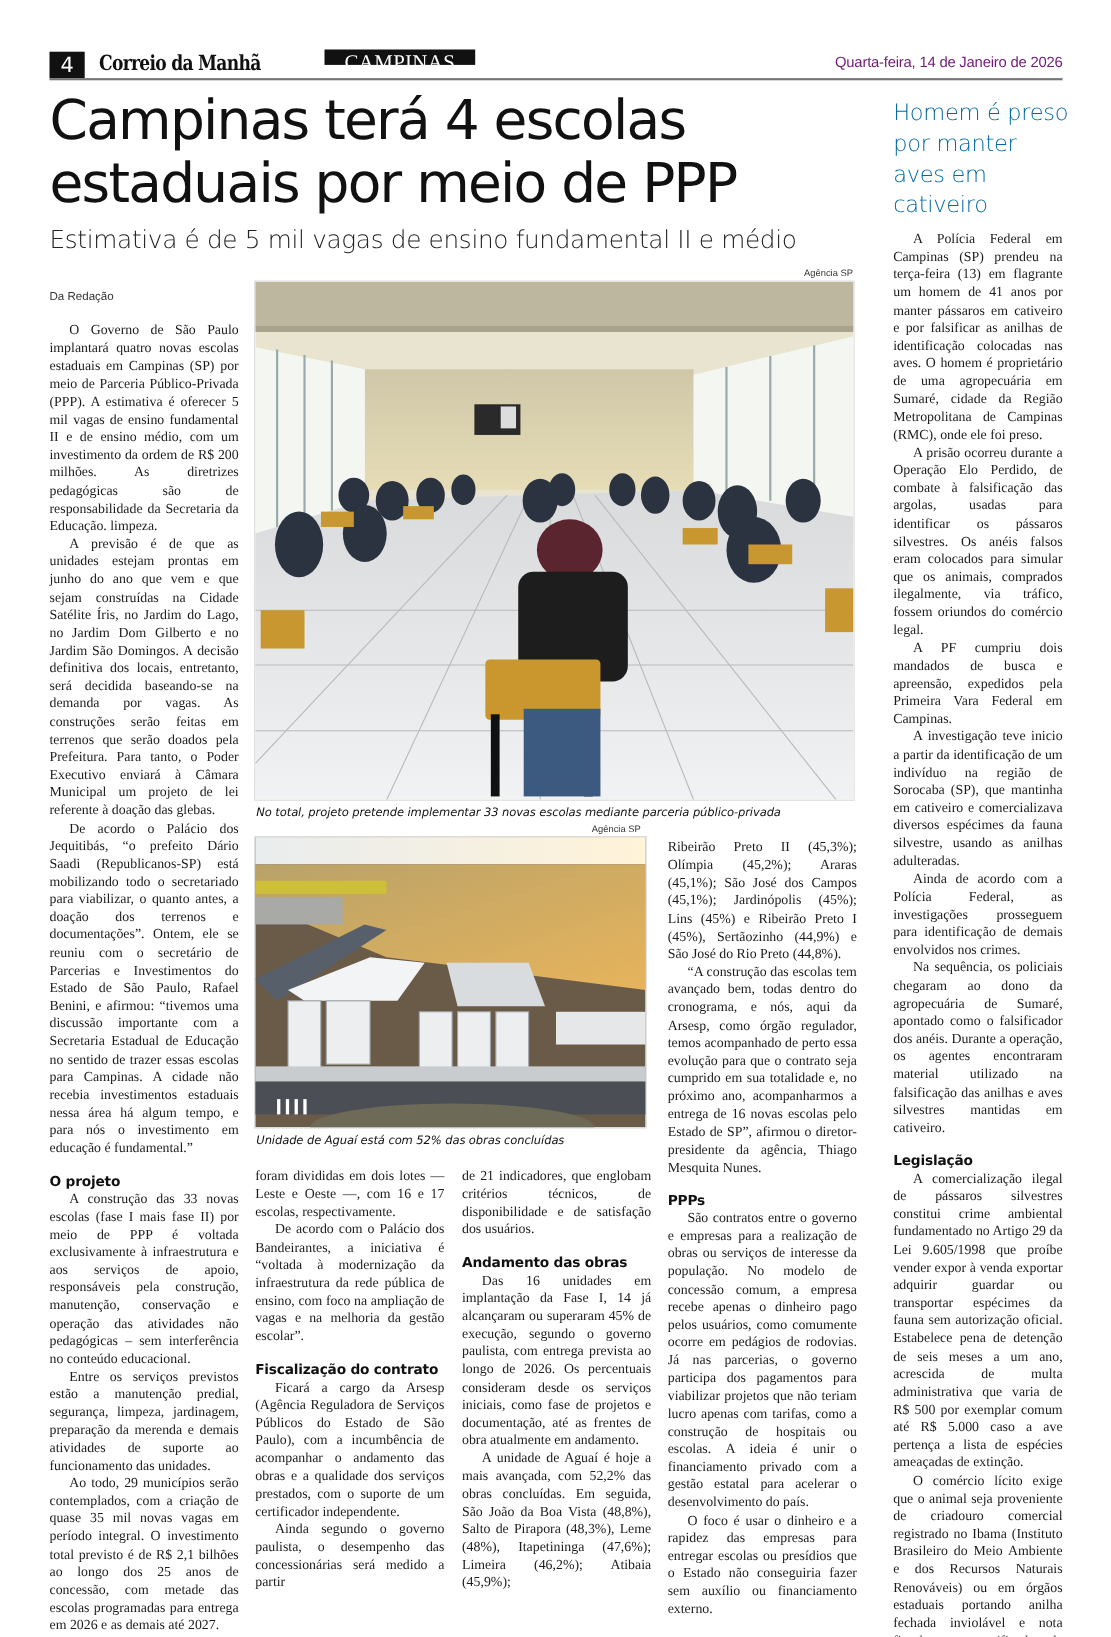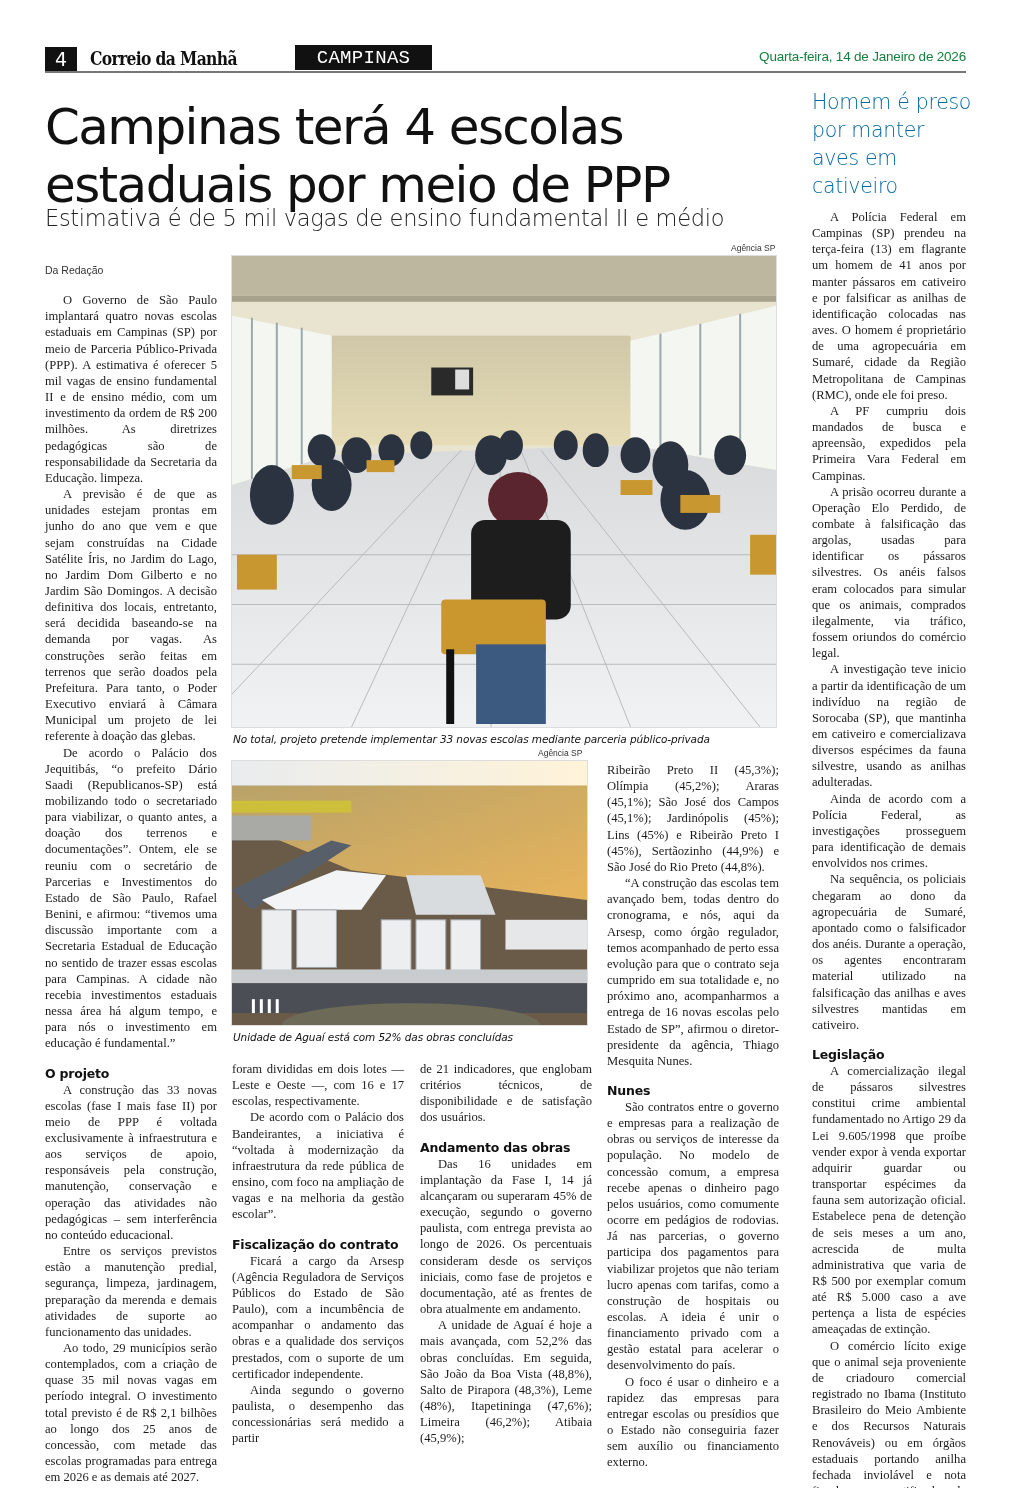--- a/index.html
+++ b/index.html
@@ -6,28 +6,28 @@
   html, body { width: 1010px; height: 1488px; background: #ffffff; }
   body { position: relative; overflow: hidden; color: #1a1a1a; font-family: "Liberation Serif", serif; }
 
   .abs { position: absolute; }
 
   
   .hdr-num { left: 45px; top: 47px; width: 32px; height: 24px; background: #111; color: #fff;
     font-family: "DejaVu Sans", sans-serif; font-size: 19px; line-height: 24px; text-align: center; }
   .hdr-paper { left: 90px; top: 45px; font-family: "DejaVu Serif", serif; font-size: 19px; line-height: 26px;
     letter-spacing: -0.8px; transform: scaleX(0.82); transform-origin: left center; font-weight: bold; color: #111; }
-  .hdr-section { left: 295px; top: 45px; width: 137px; height: 25px; background: #111; color: #fff;
-    font-family: Liberation Mono, monospace; font-size: 19px; line-height: 26px; text-align: center; letter-spacing: 0.3px; }
-  .hdr-date { right: 44px; top: 49px; font-family: "Liberation Sans", sans-serif; font-size: 13.5px; color: #15803d;
+  .hdr-section { left: 295px; top: 45px; width: 137px; height: 14px; background: #111; color: #fff;
+    font-family: Liberation Serif, serif; font-size: 19px; line-height: 26px; text-align: center; letter-spacing: 0.3px; }
+  .hdr-date { right: 44px; top: 49px; font-family: "Liberation Sans", sans-serif; font-size: 13.5px; color: #701a75;
     letter-spacing: -0.2px; }
   .hdr-rule { left: 45px; top: 71px; width: 921px; height: 2px; background: #777; }
 
   
-  .headline { left: 45px; top: 98px; width: 740px; font-family: "DejaVu Sans", sans-serif; font-size: 50px;
+  .headline { left: 45px; top: 80px; width: 740px; font-family: "DejaVu Sans", sans-serif; font-size: 50px;
     line-height: 58px; letter-spacing: -1.6px; color: #111; font-weight: 500; }
   .subhead { left: 45px; top: 203px; width: 760px; font-family: "DejaVu Sans", sans-serif; font-size: 22.5px;
     font-weight: 300; color: #222; letter-spacing: -0.3px; line-height: 30px; }
 
   .credit { font-family: "Liberation Sans", sans-serif; font-size: 8.5px; color: #333; }
   .caption { font-family: "DejaVu Sans", sans-serif; font-style: italic; font-size: 10.5px; color: #111; letter-spacing: -0.1px; }
 
   
   .photo { overflow: hidden; border: 1px solid #ddd; }
   .photo svg { display: block; width: 100%; height: 100%; }
@@ -198,29 +198,29 @@
 <div class="abs col" style="left:420px; top:1061px; width:172px;">
   <p class="noind">de 21 indicadores, que englobam critérios técnicos, de disponibilidade e de satisfação dos usuários.</p>
   <div class="subtitle">Andamento das obras</div>
   <p>Das 16 unidades em implantação da Fase I, 14 já alcançaram ou superaram 45% de execução, segundo o governo paulista, com entrega prevista ao longo de 2026. Os percentuais consideram desde os serviços iniciais, como fase de projetos e documentação, até as frentes de obra atualmente em andamento.</p>
   <p>A unidade de Aguaí é hoje a mais avançada, com 52,2% das obras concluídas. Em seguida, São João da Boa Vista (48,8%), Salto de Pirapora (48,3%), Leme (48%), Itapetininga (47,6%); Limeira (46,2%); Atibaia (45,9%);</p>
 </div>
 
 <div class="abs col" style="left:607px; top:762px; width:172px;">
   <p class="noind">Ribeirão Preto II (45,3%); Olímpia (45,2%); Araras (45,1%); São José dos Campos (45,1%); Jardinópolis (45%); Lins (45%) e Ribeirão Preto I (45%), Sertãozinho (44,9%) e São José do Rio Preto (44,8%).</p>
   <p>“A construção das escolas tem avançado bem, todas dentro do cronograma, e nós, aqui da Arsesp, como órgão regulador, temos acompanhado de perto essa evolução para que o contrato seja cumprido em sua totalidade e, no próximo ano, acompanharmos a entrega de 16 novas escolas pelo Estado de SP”, afirmou o diretor-presidente da agência, Thiago Mesquita Nunes.</p>
-  <div class="subtitle">Nunes</div>
+  <div class="subtitle">PPPs</div>
   <p>São contratos entre o governo e empresas para a realização de obras ou serviços de interesse da população. No modelo de concessão comum, a empresa recebe apenas o dinheiro pago pelos usuários, como comumente ocorre em pedágios de rodovias. Já nas parcerias, o governo participa dos pagamentos para viabilizar projetos que não teriam lucro apenas com tarifas, como a construção de hospitais ou escolas.  A ideia é unir o financiamento privado com a gestão estatal para acelerar o desenvolvimento do país.</p>
   <p>O foco é usar o dinheiro e a rapidez das empresas para entregar escolas ou presídios que o Estado não conseguiria fazer sem auxílio ou financiamento externo.</p>
 </div>
 
 <h2 class="abs side-title">Homem é preso por manter aves em cativeiro</h2>
 <div class="abs col" style="left:812px; top:209px; width:154px;">
   <p>A Polícia Federal em Campinas (SP) prendeu na terça-feira (13) em flagrante um homem de 41 anos por manter pássaros em cativeiro e por falsificar as anilhas de identificação colocadas nas aves. O homem é proprietário de uma agropecuária em Sumaré, cidade da Região Metropolitana de Campinas (RMC), onde ele foi preso.</p>
+  <p>A prisão ocorreu durante a Operação Elo Perdido, de combate à falsificação das argolas, usadas para identificar os pássaros silvestres. Os anéis falsos eram colocados para simular que os animais, comprados ilegalmente, via tráfico, fossem oriundos do comércio legal.</p>
   <p>A PF cumpriu dois mandados de busca e apreensão, expedidos pela Primeira Vara Federal em Campinas.</p>
-  <p>A prisão ocorreu durante a Operação Elo Perdido, de combate à falsificação das argolas, usadas para identificar os pássaros silvestres. Os anéis falsos eram colocados para simular que os animais, comprados ilegalmente, via tráfico, fossem oriundos do comércio legal.</p>
   <p>A investigação teve inicio a partir da identificação de um indivíduo na região de Sorocaba (SP), que mantinha em cativeiro e comercializava diversos espécimes da fauna silvestre, usando as anilhas adulteradas.</p>
   <p>Ainda de acordo com a Polícia Federal, as investigações prosseguem para identificação de demais envolvidos nos crimes.</p>
   <p>Na sequência, os policiais chegaram ao dono da agropecuária de Sumaré, apontado como o falsificador dos anéis. Durante a operação, os agentes encontraram material utilizado na falsificação das anilhas e aves silvestres mantidas em cativeiro.</p>
   <div class="subtitle">Legislação</div>
   <p>A comercialização ilegal de pássaros silvestres constitui crime ambiental fundamentado no Artigo 29 da Lei 9.605/1998 que proíbe vender expor à venda exportar adquirir guardar ou transportar espécimes da fauna sem autorização oficial. Estabelece pena de detenção de seis meses a um ano, acrescida de multa administrativa que varia de R$ 500 por exemplar comum até R$ 5.000 caso a ave pertença a lista de espécies ameaçadas de extinção.</p>
   <p>O comércio lícito exige que o animal seja proveniente de criadouro comercial registrado no Ibama (Instituto Brasileiro do Meio Ambiente e dos Recursos Naturais Renováveis) ou em órgãos estaduais portando anilha fechada inviolável e nota fiscal com certificado de origem.</p>
 </div>
 
 </body></html>

